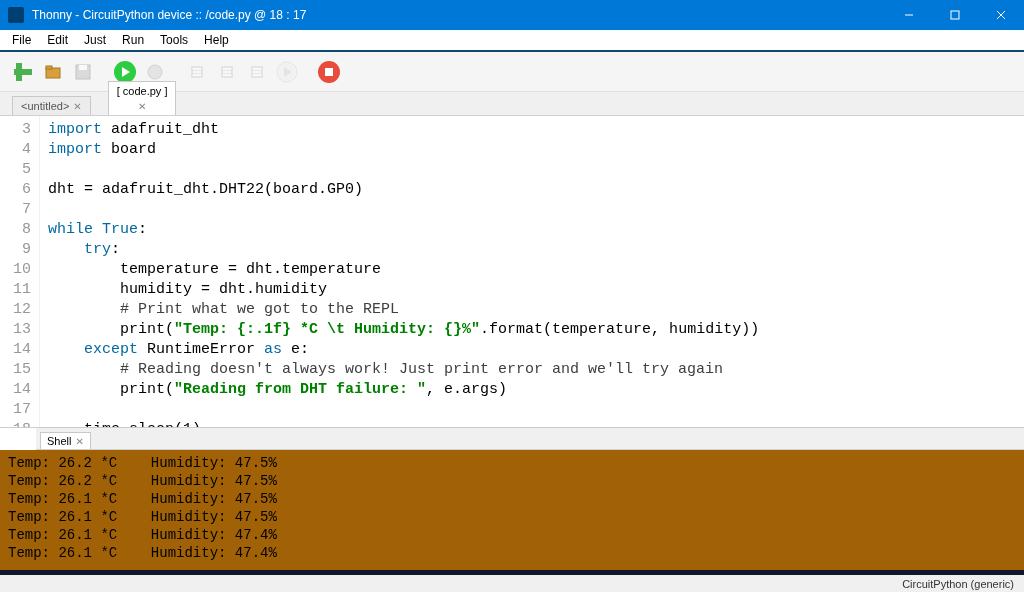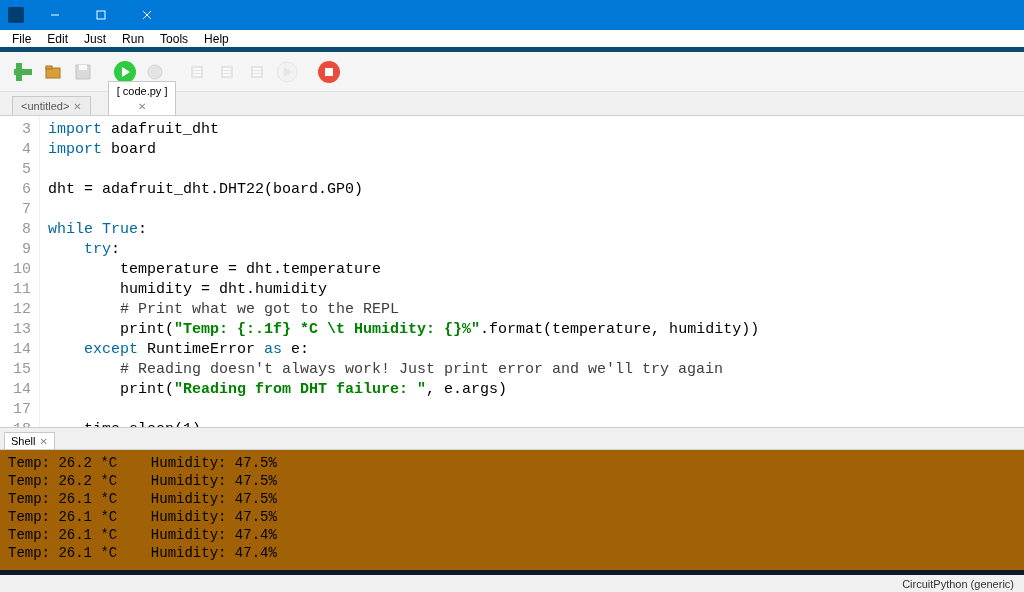--- a/index.html
+++ b/index.html
@@ -4,54 +4,55 @@
 <style>
 * { margin: 0; padding: 0; box-sizing: border-box; }
 body { font-family: "Segoe UI", Tahoma, sans-serif; font-size: 12px; background: #fff; width: 1024px; height: 592px; overflow: hidden; display: flex; flex-direction: column; }
 
 .titlebar { background: #0078d7; color: #fff; height: 30px; display: flex; align-items: center; padding-left: 8px; }
 .titlebar-icon { width: 16px; height: 16px; background: #003f6f; border-radius: 2px; margin-right: 8px; position: relative; }
 .titlebar-title { flex: 1; font-size: 12px; }
 .win-controls { display: flex; height: 100%; }
 .win-btn { width: 46px; display: flex; align-items: center; justify-content: center; color: #fff; font-size: 12px; cursor: pointer; }
 
-.menubar { background: #fff; border-bottom: 5px solid #0c4a6e; height: 22px; display: flex; align-items: center; padding: 0 4px; }
+.menubar { background: #fff; border-bottom: 2px solid #0c4a6e; height: 22px; display: flex; align-items: center; padding: 0 4px; }
 .menu-item { padding: 2px 8px; cursor: pointer; font-size: 12px; color: #000; }
 
 .toolbar { background: #f5f5f5; height: 40px; display: flex; align-items: center; padding: 0 10px; gap: 4px; border-bottom: 1px solid #e0e0e0; }
 .tool-btn { width: 26px; height: 26px; display: flex; align-items: center; justify-content: center; cursor: pointer; border-radius: 2px; }
 .tool-sep { width: 8px; }
 
 .tabs { background: #f0f0f0; height: 24px; display: flex; align-items: flex-end; padding-left: 12px; border-bottom: 1px solid #d0d0d0; }
 .tab { background: #ececec; border: 1px solid #c8c8c8; border-bottom: none; padding: 3px 8px; font-size: 11px; display: flex; align-items: center; gap: 4px; margin-right: 17px; cursor: pointer; color: #555; }
 .tab.active { background: #fff; color: #000; flex-direction: column; }
 .tab-close { font-size: 10px; color: #888; cursor: pointer; }
 
 .editor { flex: 1; display: flex; overflow: hidden; background: #fff; font-family: Consolas, "Courier New", monospace; font-size: 15px; border-bottom: 1px solid #ccc; }
 .gutter { width: 40px; background: #fff; text-align: right; padding: 4px 8px 0 0; color: #999; line-height: 20px; user-select: none; border-right: 1px solid #f0f0f0; }
 .code { flex: 1; padding: 4px 0 0 8px; line-height: 20px; white-space: pre; overflow: auto; }
 
 .kw { color: #0369a1; font-weight: normal; }
 .str { color: #008000; font-weight: bold; }
 .cm { color: #404040; }
 
-.shell-tab-row { background: #f0f0f0; height: 22px; display: flex; align-items: flex-end; padding-left: 4px; border-bottom: 1px solid #d0d0d0; }
+.shell-tab-row { background: #f0f0f0; height: 22px; display: flex; align-items: flex-end; padding-left: 4px; border-bottom: 1px solid #d0d0d0; margin-left: 36px; }
 .shell-tab { background: #fff; border: 1px solid #c8c8c8; border-bottom: none; padding: 2px 6px; font-size: 11px; display: flex; align-items: center; gap: 4px; }
 
 .shell { height: 120px; background: #a16207; font-family: Consolas, "Courier New", monospace; font-size: 14px; padding: 4px 8px; line-height: 18px; white-space: pre; overflow: auto; }
 
 .statusbar { height: 22px; background: #f0f0f0; border-top: 5px solid #0f172a; display: flex; align-items: center; justify-content: flex-end; padding: 0 10px; font-size: 11px; color: #333; }
 
 svg { display: block; }
 </style>
 </head>
 <body>
 
 <div class="titlebar">
   <div class="titlebar-icon"></div>
+  <div class="titlebar-title">Thonny  -  CircuitPython device :: /code.py  @  18 : 17</div>
   <div class="win-controls">
     <div class="win-btn">
         <svg width="10" height="10">
           <line x1="1" y1="5" x2="9" y2="5" stroke="#fff" stroke-width="1"></line>
         </svg>
       </div>
     <div class="win-btn">
         <svg width="10" height="10">
           <rect x="1" y="1" width="8" height="8" stroke="#fff" fill="none" stroke-width="1"></rect>
         </svg>

